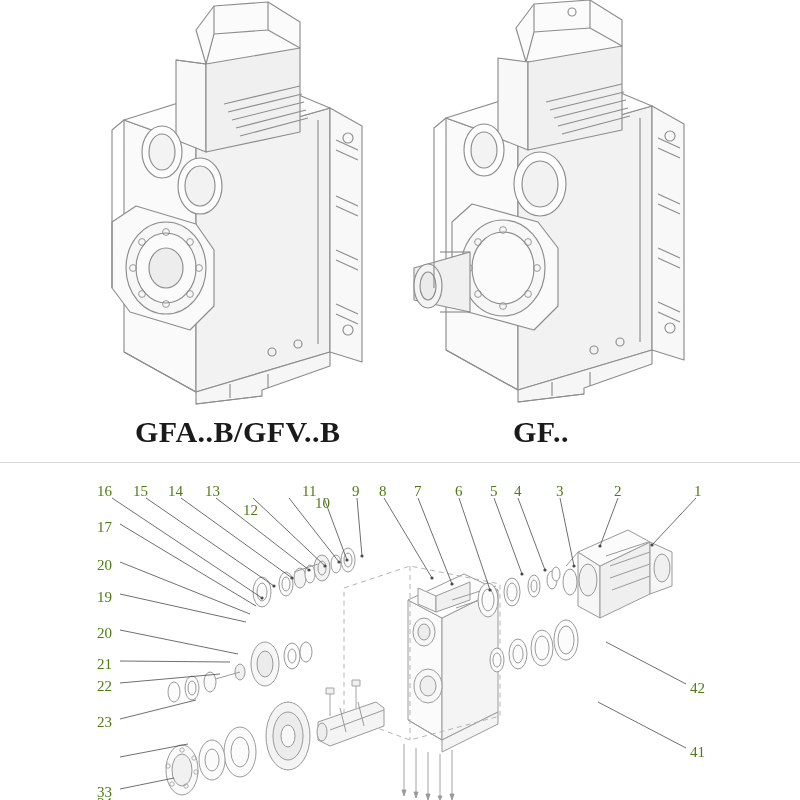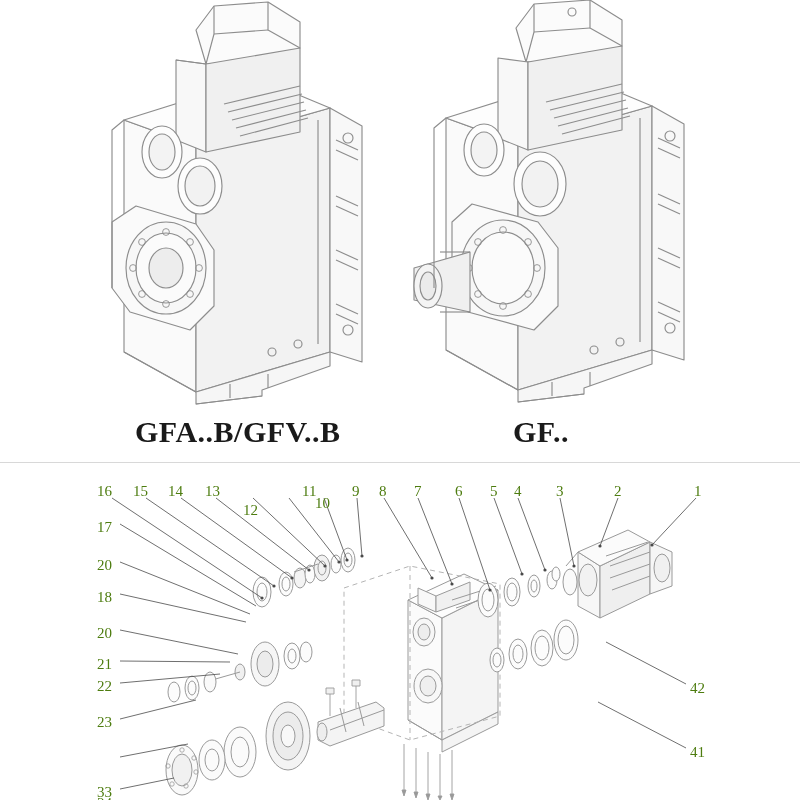--- a/index.html
+++ b/index.html
@@ -407,21 +407,21 @@
       <div class="callout-num" style="left: 379px; top: 483px;">8</div>
       <div class="callout-num" style="left: 414px; top: 483px;">7</div>
       <div class="callout-num" style="left: 455px; top: 483px;">6</div>
       <div class="callout-num" style="left: 490px; top: 483px;">5</div>
       <div class="callout-num" style="left: 514px; top: 483px;">4</div>
       <div class="callout-num" style="left: 556px; top: 483px;">3</div>
       <div class="callout-num" style="left: 614px; top: 483px;">2</div>
       <div class="callout-num" style="left: 694px; top: 483px;">1</div>
       <div class="callout-num" style="left: 97px; top: 519px;">17</div>
       <div class="callout-num" style="left: 97px; top: 557px;">20</div>
-      <div class="callout-num" style="left: 97px; top: 589px;">18</div>
+      <div class="callout-num" style="left: 97px; top: 589px;">19</div>
       <div class="callout-num" style="left: 97px; top: 625px;">20</div>
       <div class="callout-num" style="left: 97px; top: 656px;">21</div>
       <div class="callout-num" style="left: 97px; top: 678px;">22</div>
       <div class="callout-num" style="left: 97px; top: 714px;">23</div>
       <div class="callout-num" style="left: 97px; top: 779px; margin-top: 16px;">24</div>
       <div class="callout-num" style="left: 97px; top: 784px;">33</div>
       <div class="callout-num" style="left: 690px; top: 680px;">42</div>
       <div class="callout-num" style="left: 690px; top: 744px;">41</div>
     </div>
 </div>

